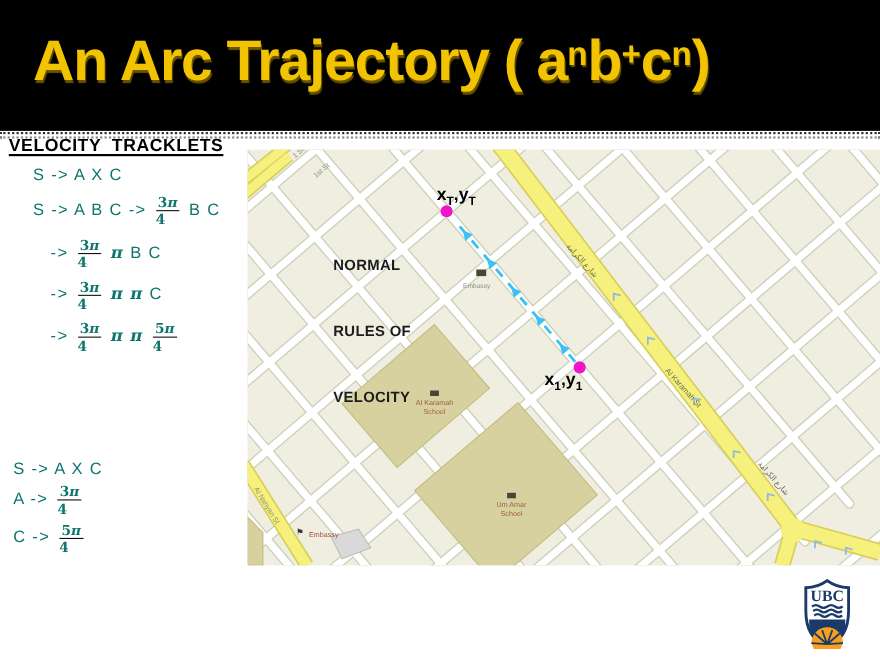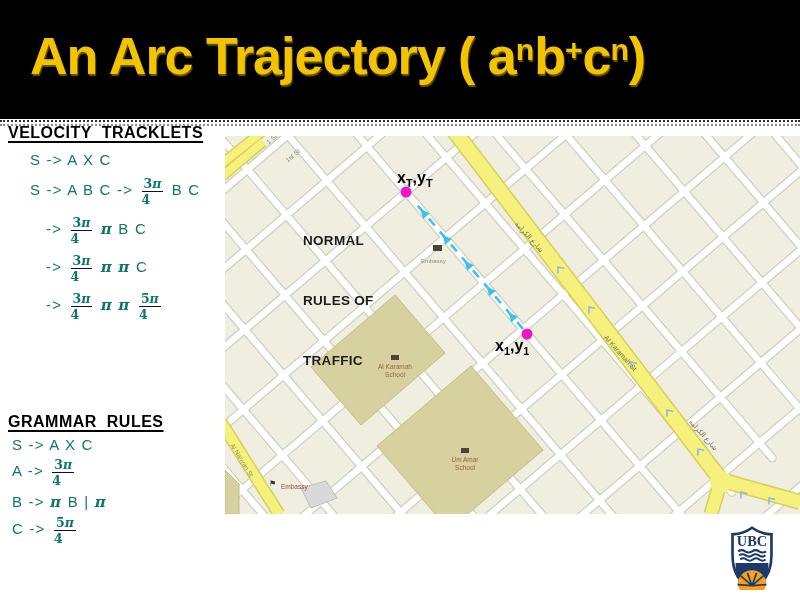--- a/index.html
+++ b/index.html
@@ -65,24 +65,22 @@
 <div class="panel vel" style="left:8px;top:124px;width:216px;">
   <div class="panel-heading">VELOCITY TRACKLETS</div>
   <div class="mline">S -&gt; A X C</div>
   <div class="mline">S -&gt; A B C -&gt; <span class="frac"><span class="fn">3<span class="pi">π</span></span><span class="fd">4</span></span> B C</div>
   <div class="mline derived">-&gt; <span class="frac"><span class="fn">3<span class="pi">π</span></span><span class="fd">4</span></span> <span class="pi">π</span> B C</div>
   <div class="mline derived">-&gt; <span class="frac"><span class="fn">3<span class="pi">π</span></span><span class="fd">4</span></span> <span class="pi">π</span> <span class="pi">π</span> C</div>
   <div class="mline derived">-&gt; <span class="frac"><span class="fn">3<span class="pi">π</span></span><span class="fd">4</span></span> <span class="pi">π</span> <span class="pi">π</span> <span class="frac"><span class="fn">5<span class="pi">π</span></span><span class="fd">4</span></span></div>
 </div>
 
 <div class="panel gram" style="left:8px;top:413px;width:216px;">
-  <div class="panel-heading">GRAMMAR RULES</div>
   <div class="mline">S -&gt; A X C</div>
   <div class="mline">A -&gt; <span class="frac"><span class="fn">3<span class="pi">π</span></span><span class="fd">4</span></span></div>
-  <div class="mline">B -&gt; <span class="pi">π</span> B | <span class="pi">π</span></div>
   <div class="mline">C -&gt; <span class="frac"><span class="fn">5<span class="pi">π</span></span><span class="fd">4</span></span></div>
 </div>
 
 <div class="map">
   <svg id="streetsvg" width="575" height="378" viewBox="0 0 575 378">
     <g class="grid-casing" id="grid-casing">
         <line x1="-594.5656" y1="-281.6296" x2="184.23440000000002" y2="631.5704000000001" stroke-linecap="round"></line>
         <line x1="-554.2326" y1="-316.02660000000003" x2="224.56740000000005" y2="597.1734" stroke-linecap="round"></line>
         <line x1="-513.8996000000001" y1="-350.4236" x2="264.90040000000005" y2="562.7764" stroke-linecap="round"></line>
         <line x1="-473.56660000000005" y1="-384.8206" x2="305.2334" y2="528.3794" stroke-linecap="round"></line>
@@ -190,21 +188,21 @@
 
   <span class="poi-icon" style="left:166px;top:219px;width:8px;height:5px;"></span>
   <span class="map-label poi-name poi-center" style="left:147px;top:227px;"><span>Al Karamah</span><br><span>School</span></span>
 
   <span class="poi-icon" style="left:236px;top:312px;width:8px;height:5px;"></span>
   <span class="map-label poi-name poi-center" style="left:217px;top:320px;"><span>Um Amar</span><br><span>School</span></span>
 
   <div class="map-label flow-note" style="left:78px;top:55px;">
     <div>NORMAL</div>
     <div>RULES OF</div>
-    <div>TRAFFIC</div>
+    <div>VELOCITY</div>
   </div>
   <span class="map-label pt-label" style="left:172px;top:33px;">x<sub>T</sub>,y<sub>T</sub></span>
   <span class="map-label pt-label" style="left:270px;top:201px;">x<sub>1</sub>,y<sub>1</sub></span>
 
   <svg class="overlay-svg" width="575" height="378" viewBox="0 0 575 378">
     <line class="traj-line" x1="298" y1="193" x2="188" y2="64"></line>
     <g id="traj-arrows">
         <polygon points="283.829495029683,176.6966493451456 293.09376726824365,180.623895185405 286.2462617006119,186.46441464014976" class="traj-arrow"></polygon>
         <polygon points="261.7653104228695,150.8282949785367 271.02958266143014,154.75554081879608 264.1820770937984,160.59606027354084" class="traj-arrow"></polygon>
         <polygon points="239.70112581605605,124.95994061192775 248.96539805461668,128.88718645218714 242.11789248698489,134.7277059069319" class="traj-arrow"></polygon>

